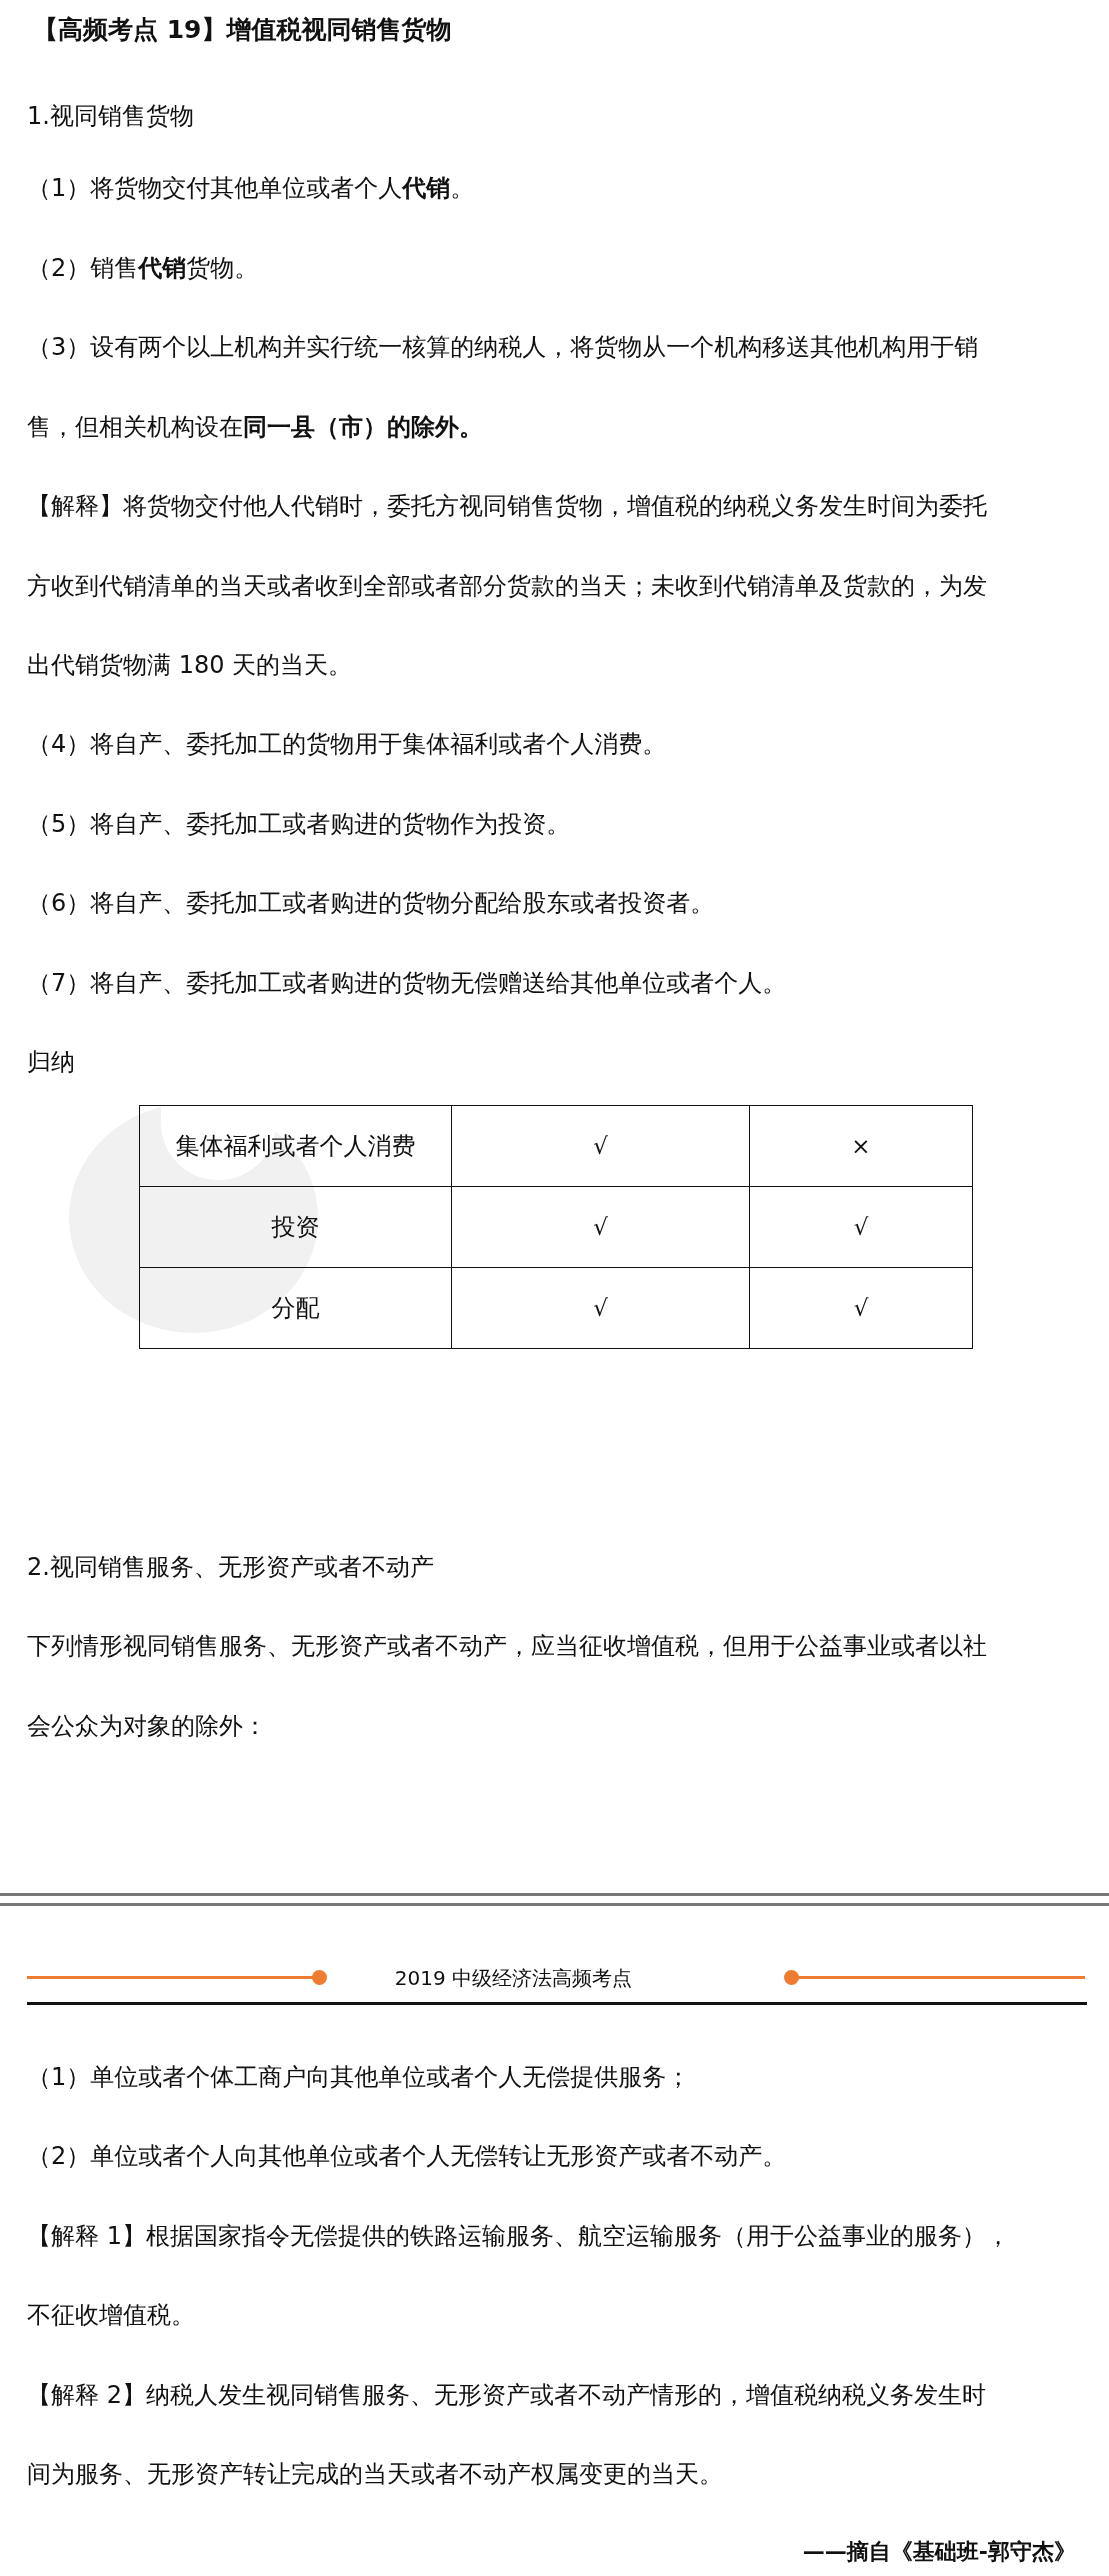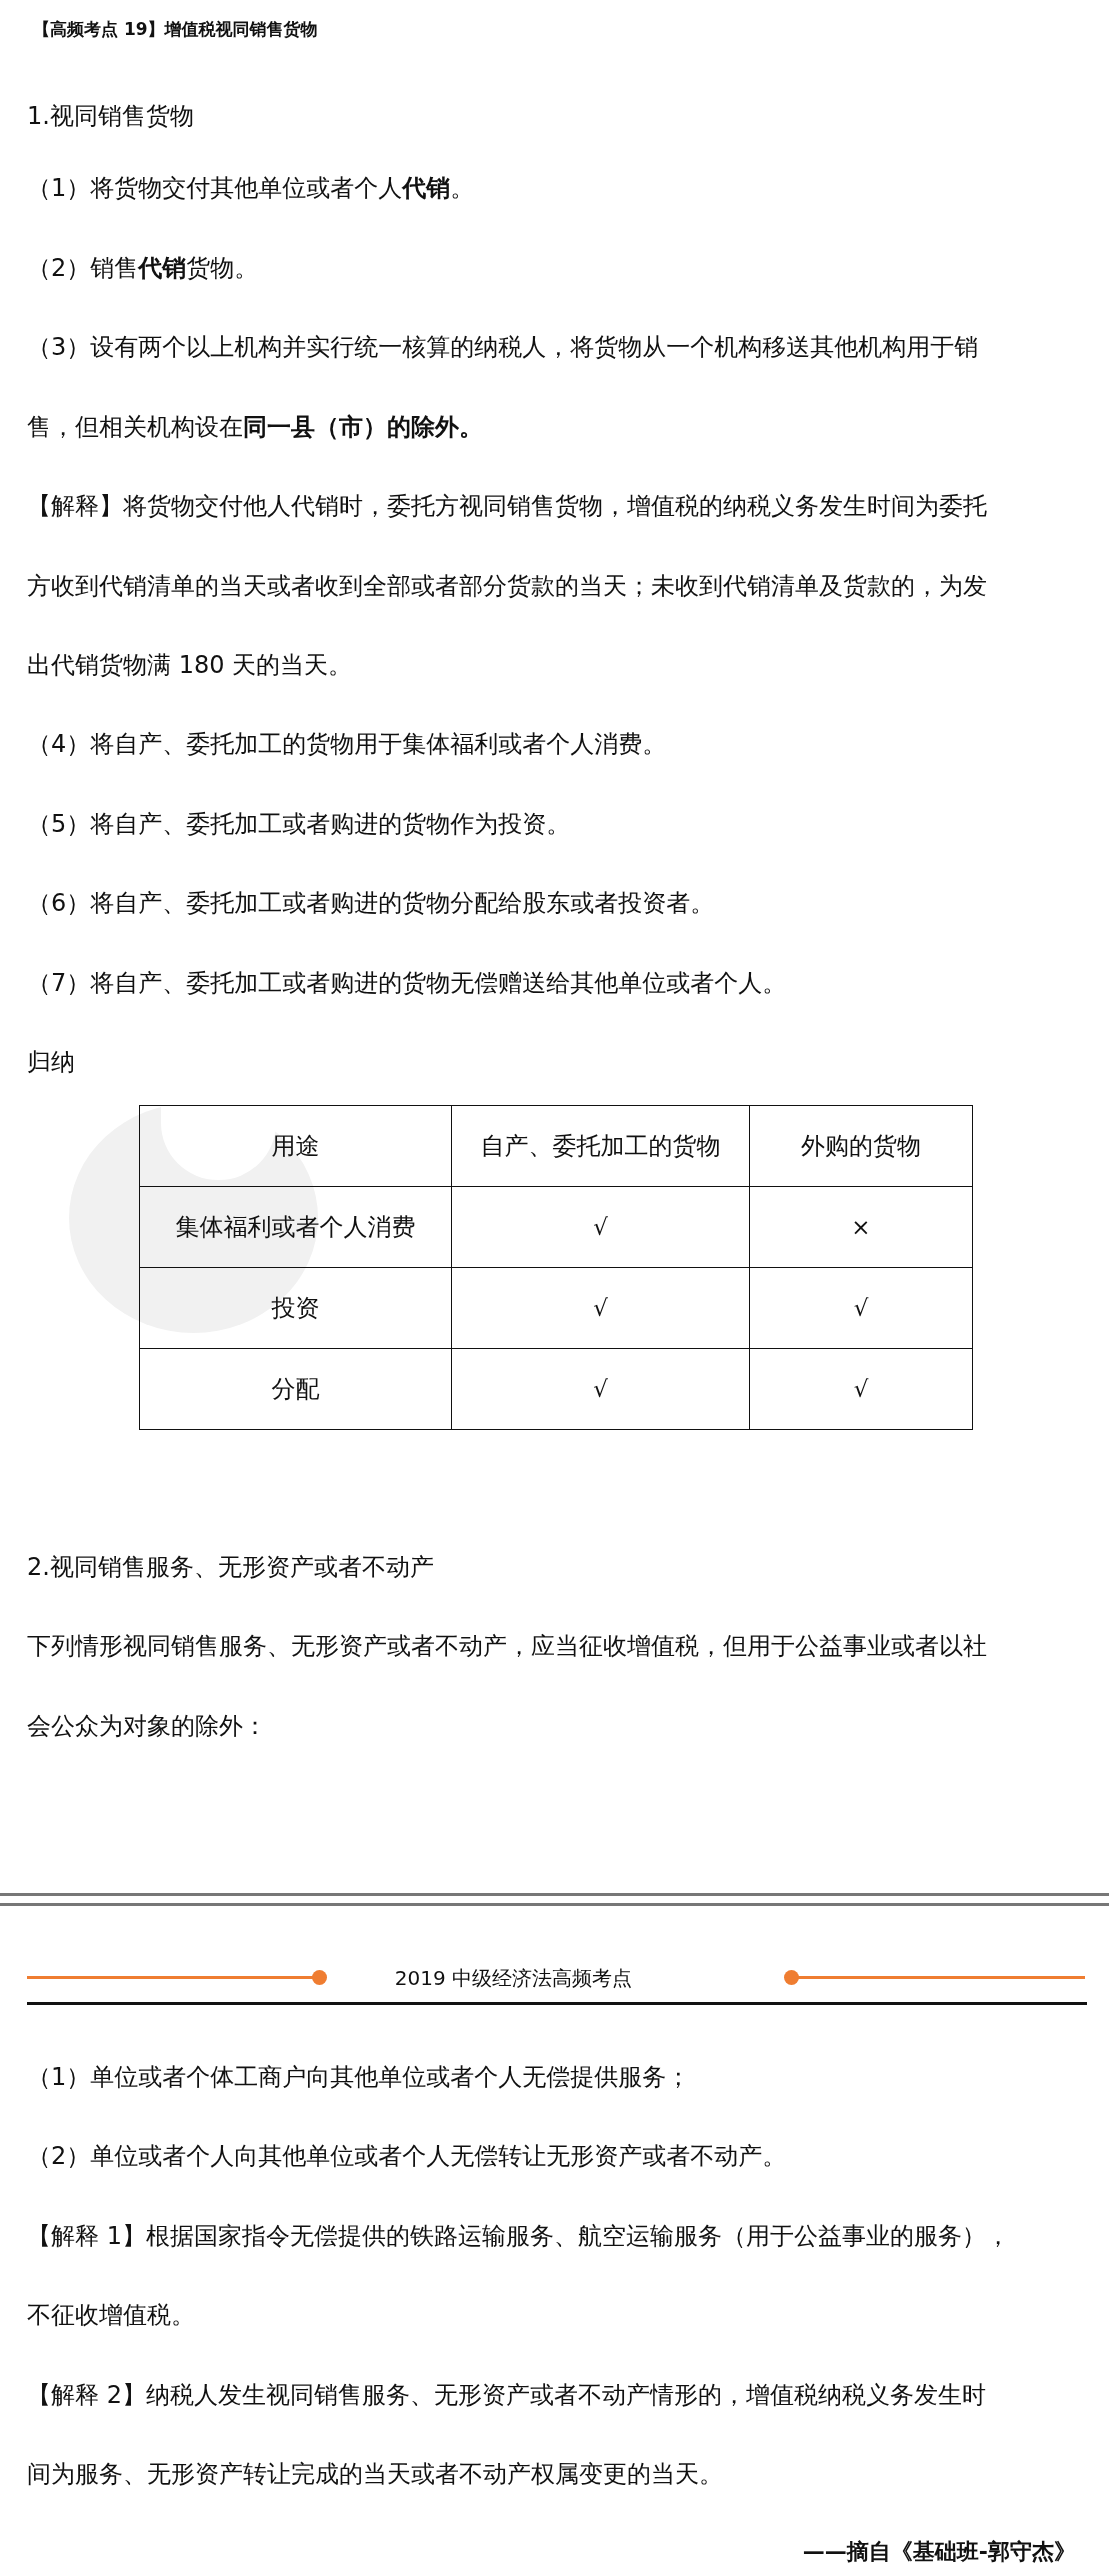--- a/index.html
+++ b/index.html
@@ -17,21 +17,21 @@
     }
     .line {
       position: absolute;
       left: 27px;
       white-space: nowrap;
       font-size: 24px;
       line-height: 33px;
     }
     .title {
       font-weight: bold;
-      font-size: 17px;
+      font-size: 25px;
       left: 33px;
       text-align: center;
     }
     .b { font-weight: bold; }
 
     
     .watermark {
       position: absolute;
       left: 69px;
       top: 1103px;
@@ -151,25 +151,20 @@
 <div class="line" style="top:887px;">（6）将自产、委托加工或者购进的货物分配给股东或者投资者。</div>
 <div class="line" style="top:967px;">（7）将自产、委托加工或者购进的货物无偿赠送给其他单位或者个人。</div>
 
 <div class="line" style="top:1046px;">归纳</div>
 
 <div class="watermark"></div>
 <div class="watermark-inner"></div>
 
 <table class="summary">
   <tbody>
-      <tr>
-    <td class="c0">用途</td>
-    <td class="c1">自产、委托加工的货物</td>
-    <td class="c2">外购的货物</td>
-  </tr>
   <tr>
     <td class="c0">集体福利或者个人消费</td>
     <td class="c1 mark">√</td>
     <td class="c2 mark">×</td>
   </tr>
   <tr>
     <td class="c0">投资</td>
     <td class="c1 mark">√</td>
     <td class="c2 mark">√</td>
   </tr>

